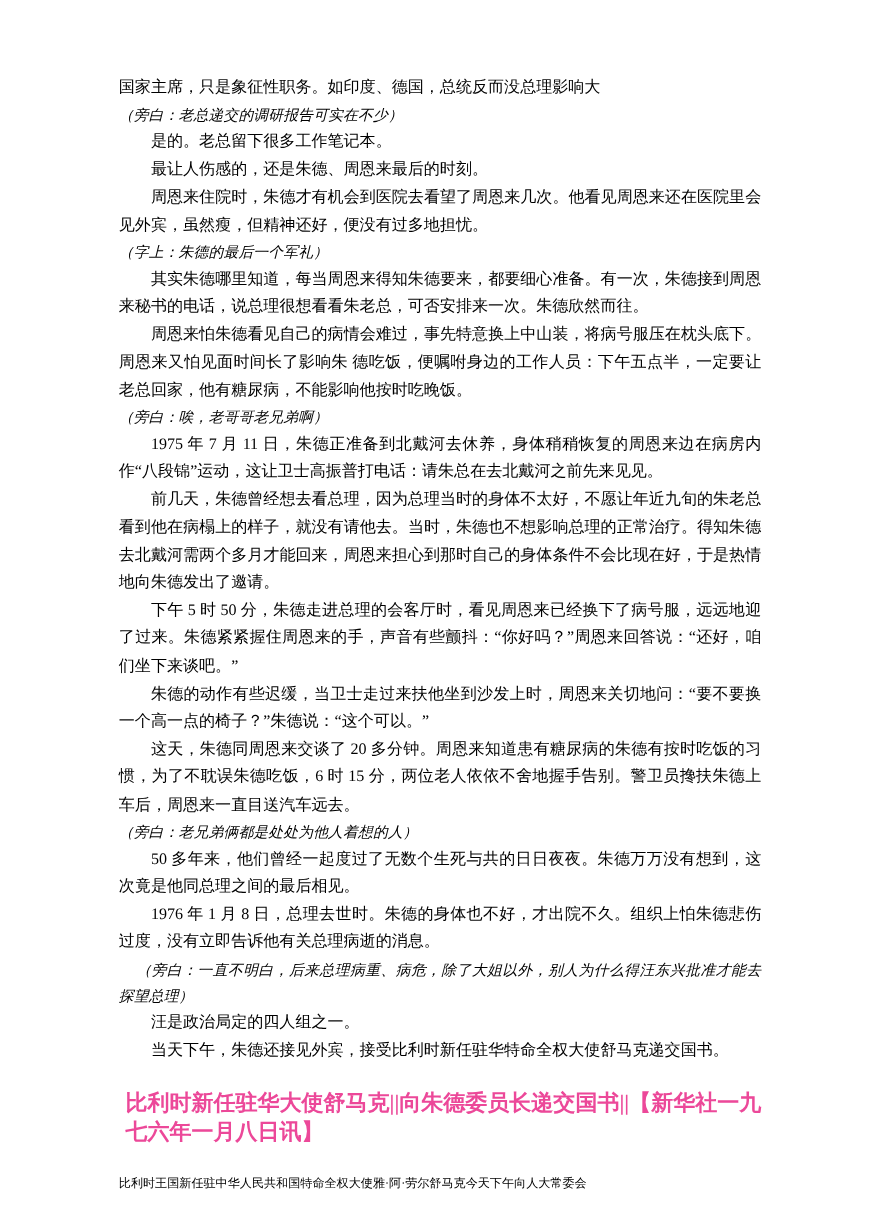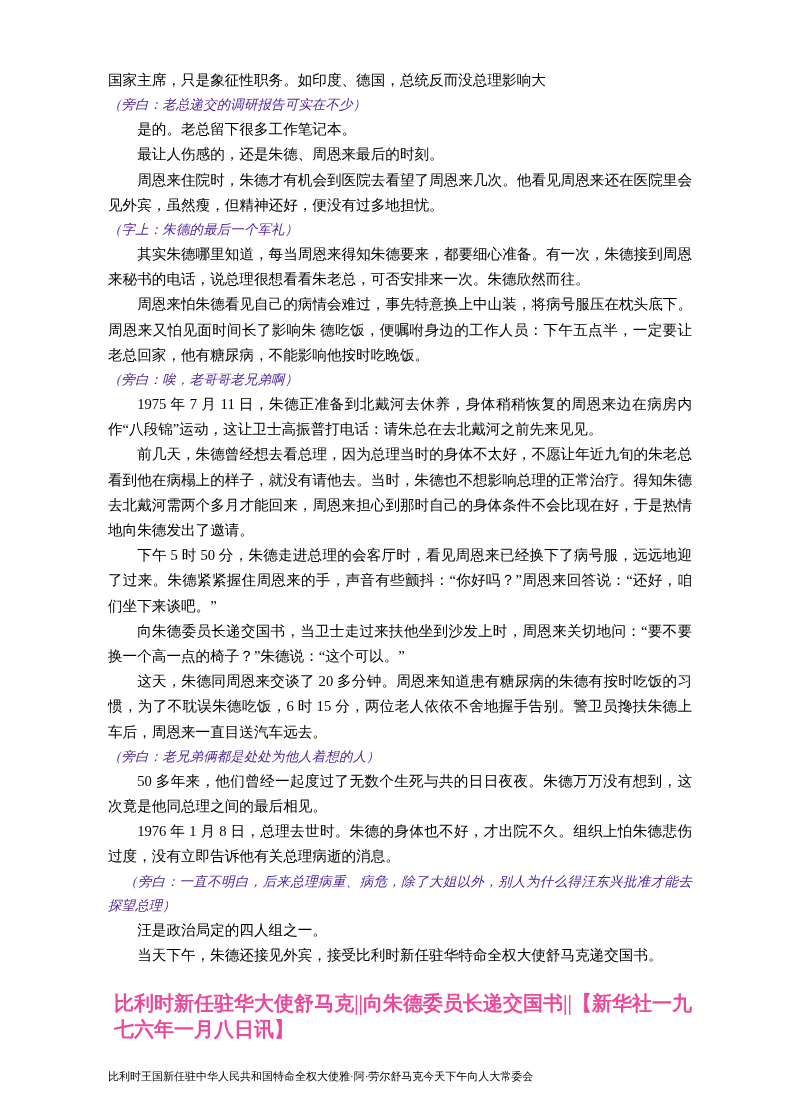--- a/index.html
+++ b/index.html
@@ -30,21 +30,21 @@
     font-size: 14.6px;
     line-height: 25.2px;
     color: #000000;
     text-align: justify;
     text-justify: inter-ideograph;
   }
   p.indent {
     text-indent: 2em;
   }
   p.note {
-    color: #4c1d95;
+    color: #000000;
     font-size: 13.4px;
     line-height: 24px;
     font-style: italic;
     font-family: "Liberation Serif", "DejaVu Serif", serif;
     text-indent: 0;
     letter-spacing: 0.2px;
   }
   p.note-indent {
     text-indent: 1.2em;
   }
@@ -78,21 +78,21 @@
     <p class="indent">是的。老总留下很多工作笔记本。</p>
     <p class="indent">最让人伤感的，还是朱德、周恩来最后的时刻。</p>
     <p class="indent">周恩来住院时，朱德才有机会到医院去看望了周恩来几次。他看见周恩来还在医院里会见外宾，虽然瘦，但精神还好，便没有过多地担忧。</p>
     <p class="note">（字上：朱德的最后一个军礼）</p>
     <p class="indent">其实朱德哪里知道，每当周恩来得知朱德要来，都要细心准备。有一次，朱德接到周恩来秘书的电话，说总理很想看看朱老总，可否安排来一次。朱德欣然而往。</p>
     <p class="indent">周恩来怕朱德看见自己的病情会难过，事先特意换上中山装，将病号服压在枕头底下。周恩来又怕见面时间长了影响朱    德吃饭，便嘱咐身边的工作人员：下午五点半，一定要让老总回家，他有糖尿病，不能影响他按时吃晚饭。</p>
     <p class="note">（旁白：唉，老哥哥老兄弟啊）</p>
     <p class="indent">1975 年 7 月 11 日，朱德正准备到北戴河去休养，身体稍稍恢复的周恩来边在病房内作“八段锦”运动，这让卫士高振普打电话：请朱总在去北戴河之前先来见见。</p>
     <p class="indent">前几天，朱德曾经想去看总理，因为总理当时的身体不太好，不愿让年近九旬的朱老总看到他在病榻上的样子，就没有请他去。当时，朱德也不想影响总理的正常治疗。得知朱德去北戴河需两个多月才能回来，周恩来担心到那时自己的身体条件不会比现在好，于是热情地向朱德发出了邀请。</p>
     <p class="indent">下午 5 时 50 分，朱德走进总理的会客厅时，看见周恩来已经换下了病号服，远远地迎了过来。朱德紧紧握住周恩来的手，声音有些颤抖：“你好吗？”周恩来回答说：“还好，咱们坐下来谈吧。”</p>
-    <p class="indent">向朱德委员长递交国书，当卫士走过来扶他坐到沙发上时，周恩来关切地问：“要不要换一个高一点的椅子？”朱德说：“这个可以。”</p>
+    <p class="indent">朱德的动作有些迟缓，当卫士走过来扶他坐到沙发上时，周恩来关切地问：“要不要换一个高一点的椅子？”朱德说：“这个可以。”</p>
     <p class="indent">这天，朱德同周恩来交谈了 20 多分钟。周恩来知道患有糖尿病的朱德有按时吃饭的习惯，为了不耽误朱德吃饭，6 时 15 分，两位老人依依不舍地握手告别。警卫员搀扶朱德上车后，周恩来一直目送汽车远去。</p>
     <p class="note">（旁白：老兄弟俩都是处处为他人着想的人）</p>
     <p class="indent">50 多年来，他们曾经一起度过了无数个生死与共的日日夜夜。朱德万万没有想到，这次竟是他同总理之间的最后相见。</p>
     <p class="indent">1976 年 1 月 8 日，总理去世时。朱德的身体也不好，才出院不久。组织上怕朱德悲伤过度，没有立即告诉他有关总理病逝的消息。</p>
     <p class="note note-indent">（旁白：一直不明白，后来总理病重、病危，除了大姐以外，别人为什么得汪东兴批准才能去探望总理）</p>
     <p class="indent">汪是政治局定的四人组之一。</p>
     <p class="indent">当天下午，朱德还接见外宾，接受比利时新任驻华特命全权大使舒马克递交国书。</p>
 
     <p class="headline">比利时新任驻华大使舒马克||向朱德委员长递交国书||【新华社一九七六年一月八日讯】</p>
 

